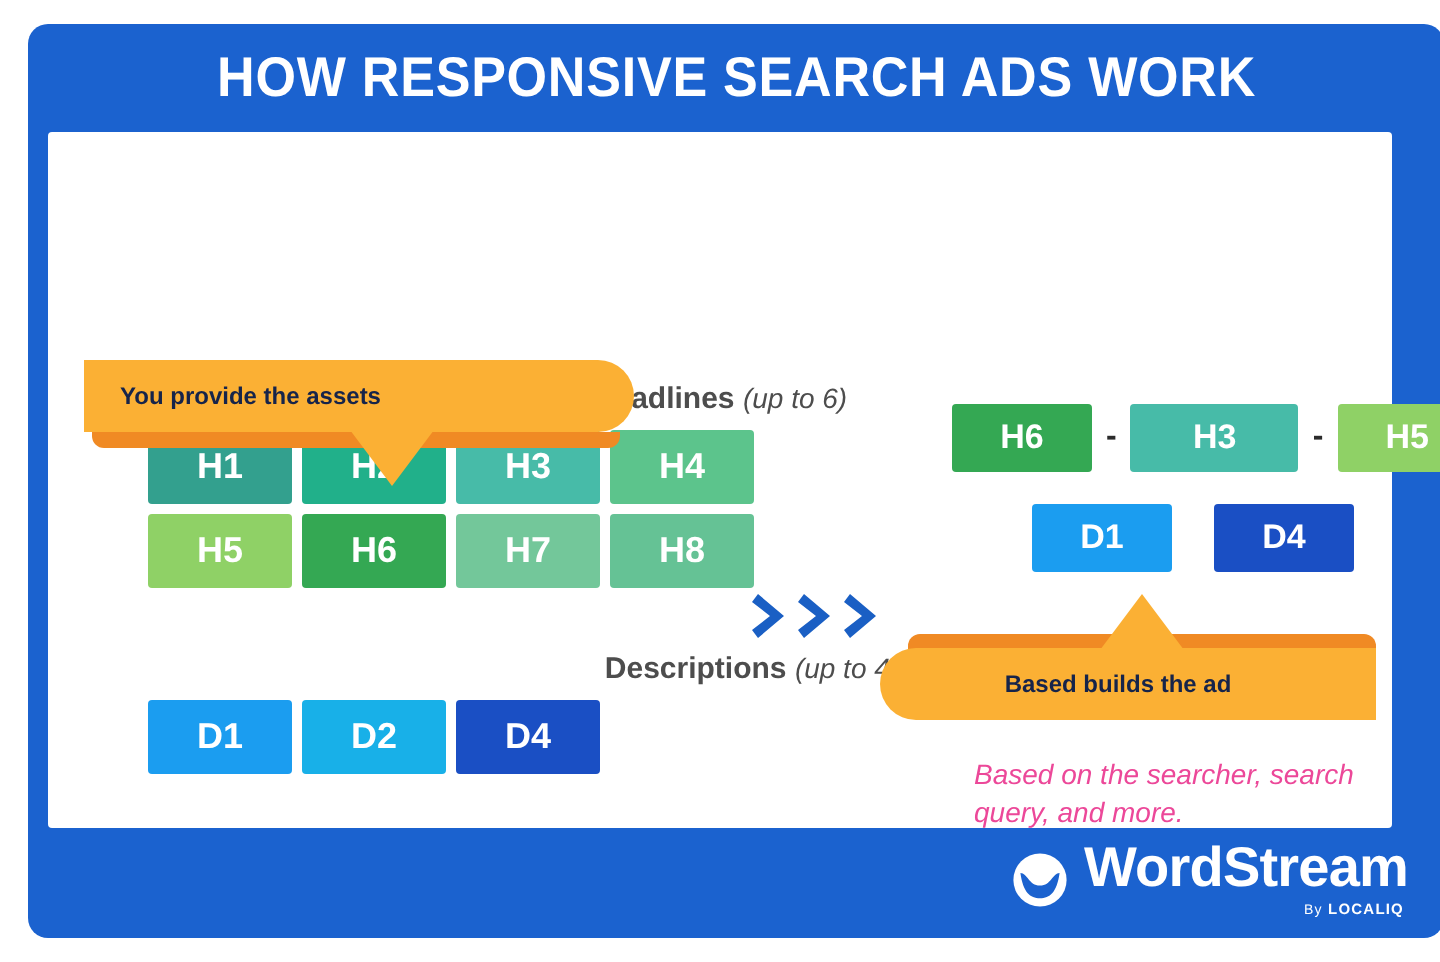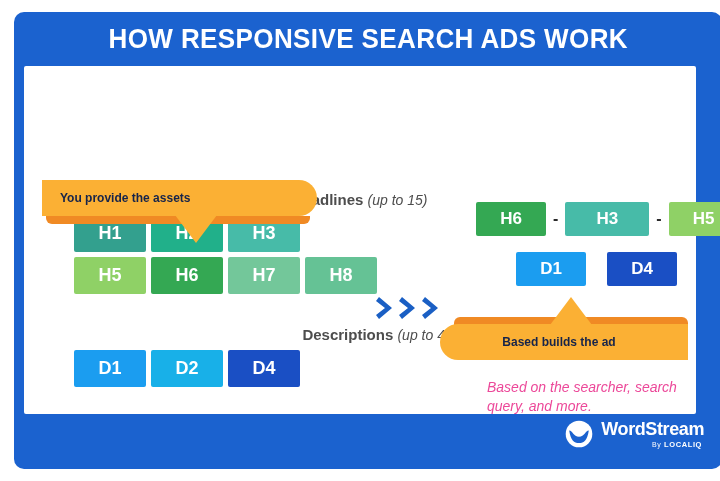--- a/index.html
+++ b/index.html
@@ -82,21 +82,21 @@
     flex: none;
   }
   .logo-words {
     display: flex;
     flex-direction: column;
     align-items: flex-start;
     line-height: 1;
   }
   .logo-name {
     color: #ffffff;
-    font-size: 18px;
+    font-size: 28px;
     font-weight: bold;
     letter-spacing: -0.4px;
   }
   .logo-sub {
     color: #ffffff;
     font-size: 7.5px;
     font-weight: bold;
     letter-spacing: 0.6px;
     margin-top: 3px;
     align-self: flex-end;
@@ -294,27 +294,28 @@
       <div class="banner" id="banner-assets">
         <div class="banner-shadow"></div>
         <div class="banner-body">
           <span class="banner-label">You provide the assets</span>
         </div>
         <div class="pointer"></div>
       </div>
 
       <div class="section-label" style="top:125px;">
         <b>Headlines</b>
-        <i>(up to 15)</i>
+        <i>(up to 6)</i>
       </div>
 
       <div class="chip-row" id="headline-row-1" style="left:18px; top:149px;">
           <div class="chip" style="background: rgb(51, 160, 142);">H1</div>
           <div class="chip" style="background: rgb(33, 176, 138);">H2</div>
           <div class="chip" style="background: rgb(71, 187, 168);">H3</div>
+          <div class="chip" style="background: rgb(92, 196, 140);">H4</div>
         </div>
       <div class="chip-row" id="headline-row-2" style="left:18px; top:191px;">
           <div class="chip" style="background: rgb(143, 209, 102);">H5</div>
           <div class="chip" style="background: rgb(52, 168, 83);">H6</div>
           <div class="chip" style="background: rgb(115, 199, 154);">H7</div>
           <div class="chip" style="background: rgb(101, 194, 149);">H8</div>
         </div>
 
       <div class="section-label" style="top:260px;padding-left:16px;">
         <b>Descriptions</b>

